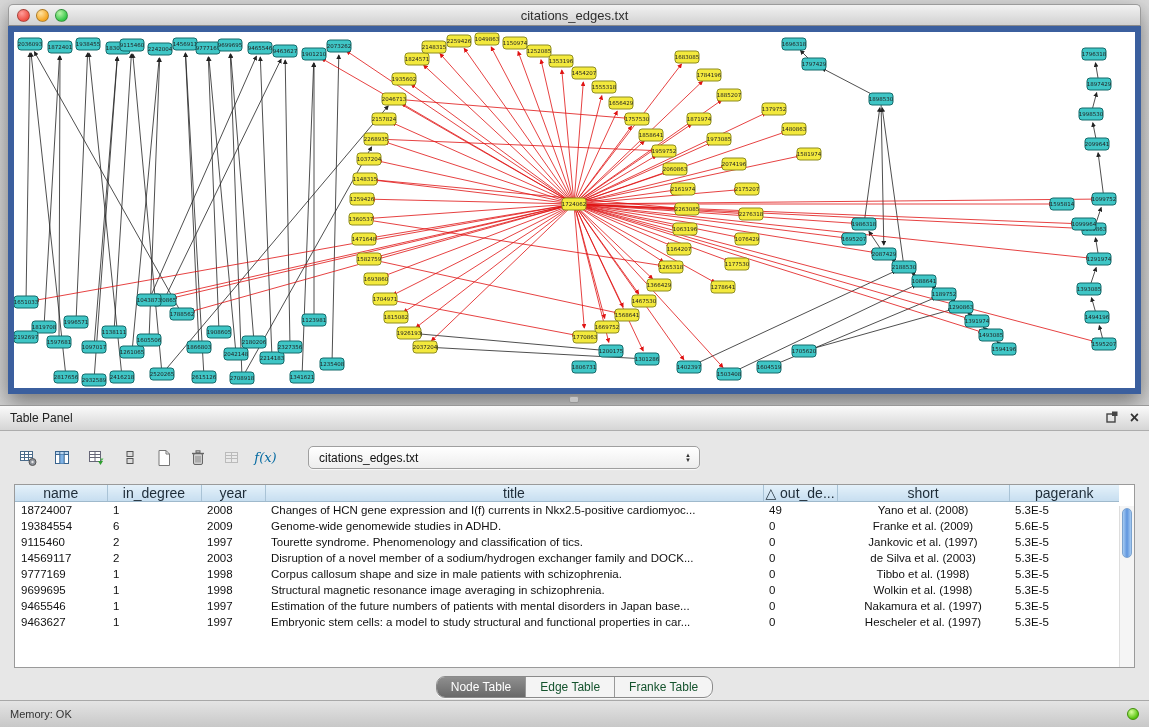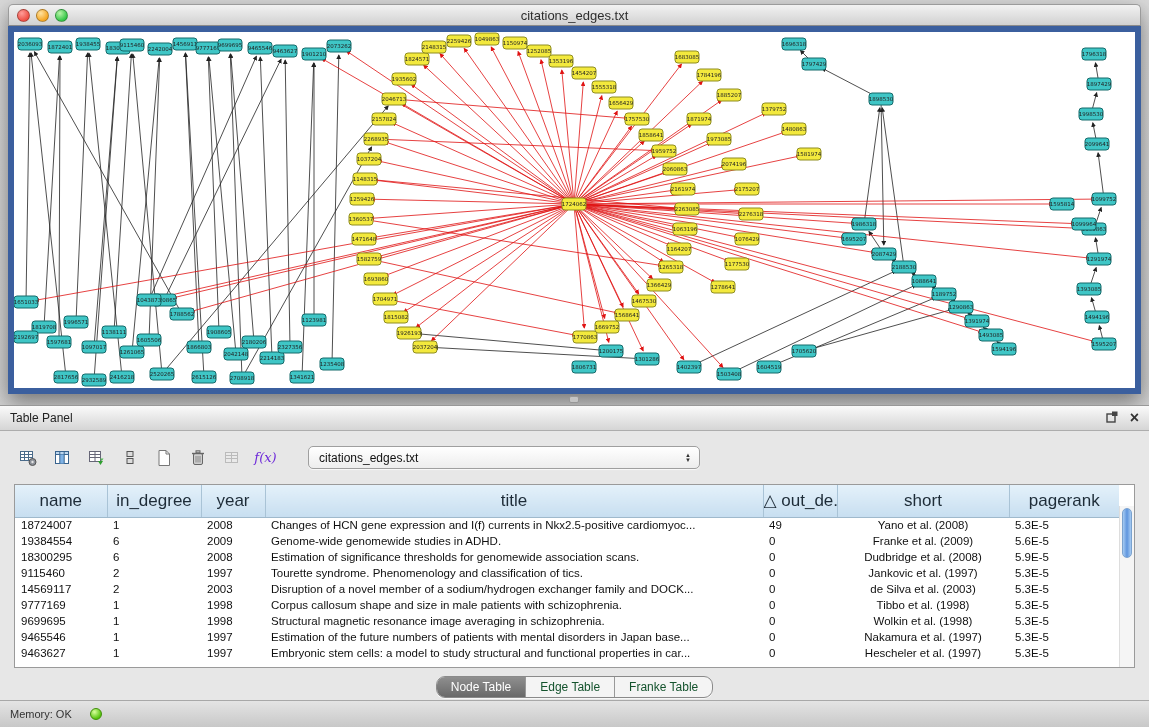--- a/index.html
+++ b/index.html
@@ -31,50 +31,50 @@
     background:#e7e7e7; border-top:1px solid #989898; }
   .panel-header { height:22px; background:linear-gradient(#fafafa,#d5d5d5); border-bottom:1px solid #adadad;
     display:flex; align-items:center; padding:12px 10px; font-size:12px; color:#222; }
   .panel-actions { margin-left:auto; display:flex; align-items:center; gap:12px; }
   .panel-actions .close { font-size:16px; font-weight:bold; color:#333; line-height:14px; cursor:default; }
   .panel-body { padding:12px 14px 0; }
 
   .toolbar { display:flex; align-items:center; gap:7px; margin:2px 0 14px; }
   .tool-btn { width:27px; height:25px; display:flex; align-items:center; justify-content:center; border-radius:4px; }
   .tool-btn.disabled { opacity:.45; }
-  .fx { font-family:"DejaVu Serif", serif; font-style:italic; font-size:13px; color:#6d28d9; }
+  .fx { font-family:"DejaVu Serif", serif; font-style:italic; font-size:13px; color:#0369a1; }
   .combo { margin-left:22px; width:392px; height:23px; border:1px solid #9f9f9f; border-radius:5px;
     background:linear-gradient(#ffffff,#ededed); display:flex; align-items:center; font-size:12px;
     color:#111; padding:0 4px 0 10px; box-shadow:0 1px 1px rgba(255,255,255,.8); }
   .combo .arrows { margin-left:auto; display:flex; flex-direction:column; align-items:center;
     font-size:6px; line-height:5px; color:#333; padding:0 4px; }
 
   .table-wrap { position:relative; background:#fff; border:1px solid #9a9a9a; height:184px; overflow:hidden; }
   table { border-collapse:collapse; table-layout:fixed; width:1104px; font-size:11.5px; }
-  thead th { height:32px; background:linear-gradient(#e4f1fa,#c7def0); border-right:1px solid #a9c3d6;
-    border-bottom:1px solid #9fb9cc; font-weight:normal; font-size:17px; color:#1e2c38;
+  thead th { height:16px; background:linear-gradient(#e4f1fa,#c7def0); border-right:1px solid #a9c3d6;
+    border-bottom:1px solid #9fb9cc; font-weight:normal; font-size:14px; color:#1e2c38;
     overflow:hidden; white-space:nowrap; }
   thead th:last-child { border-right:none; }
   tbody td { height:16px; padding:0 6px; white-space:nowrap; overflow:hidden; text-overflow:ellipsis; color:#101010; }
   tbody td:nth-child(6) { text-align:center; }
   .scrollbar { position:absolute; right:0; top:21px; bottom:0; width:15px; background:#f5f5f5; border-left:1px solid #ddd; }
   .scroll-thumb { position:absolute; top:2px; left:2px; width:10px; height:50px; border-radius:6px;
     background:linear-gradient(90deg,#a6cbf2,#5e95de 50%,#a6cbf2); border:1px solid #7aa2cf; }
 
   .tabs { display:flex; justify-content:center; margin-top:8px; }
   .seg { display:flex; border:1px solid #8a8a8a; border-radius:9px; overflow:hidden;
     background:#f4f4f4; box-shadow:0 1px 0 rgba(255,255,255,.7); }
   .seg button { border:none; background:transparent; font-size:12px; padding:3px 14px; color:#14532d;
     border-right:1px solid #999; font-family:inherit; }
   .seg button:last-child { border-right:none; }
   .seg button.active { background:linear-gradient(#8f8f8f,#696969); color:#fff; }
 
   .statusbar { position:absolute; left:0; bottom:0; width:1149px; height:27px;
     background:linear-gradient(#e4e4e4,#c8c8c8); border-top:1px solid #a8a8a8;
-    display:flex; align-items:center; justify-content:flex-start; padding:0 10px; font-size:11px; color:#333; gap:18px; }
+    display:flex; align-items:center; justify-content:space-between; padding:0 10px; font-size:11px; color:#333; gap:18px; }
   .mem-dot { width:12px; height:12px; border-radius:50%; border:1px solid #3f8f08;
     background:radial-gradient(circle at 35% 30%, #d9ff9e, #57c40e 70%); }
 </style>
 </head>
 <body>
 
 <div class="screen">
 
   <div class="net-window">
     <div class="titlebar">
@@ -867,29 +867,20 @@
               <tr>
                 <td>19384554</td>
                 <td>6</td>
                 <td>2009</td>
                 <td>Genome-wide genomewide studies in ADHD.</td>
                 <td>0</td>
                 <td>Franke et al. (2009)</td>
                 <td>5.6E-5</td>
               </tr>
               <tr>
-                <td>18300295</td>
-                <td>6</td>
-                <td>2008</td>
-                <td>Estimation of significance thresholds for genomewide association scans.</td>
-                <td>0</td>
-                <td>Dudbridge et al. (2008)</td>
-                <td>5.9E-5</td>
-              </tr>
-              <tr>
                 <td>9115460</td>
                 <td>2</td>
                 <td>1997</td>
                 <td>Tourette syndrome. Phenomenology and classification of tics.</td>
                 <td>0</td>
                 <td>Jankovic et al. (1997)</td>
                 <td>5.3E-5</td>
               </tr>
               <tr>
                 <td>14569117</td>

